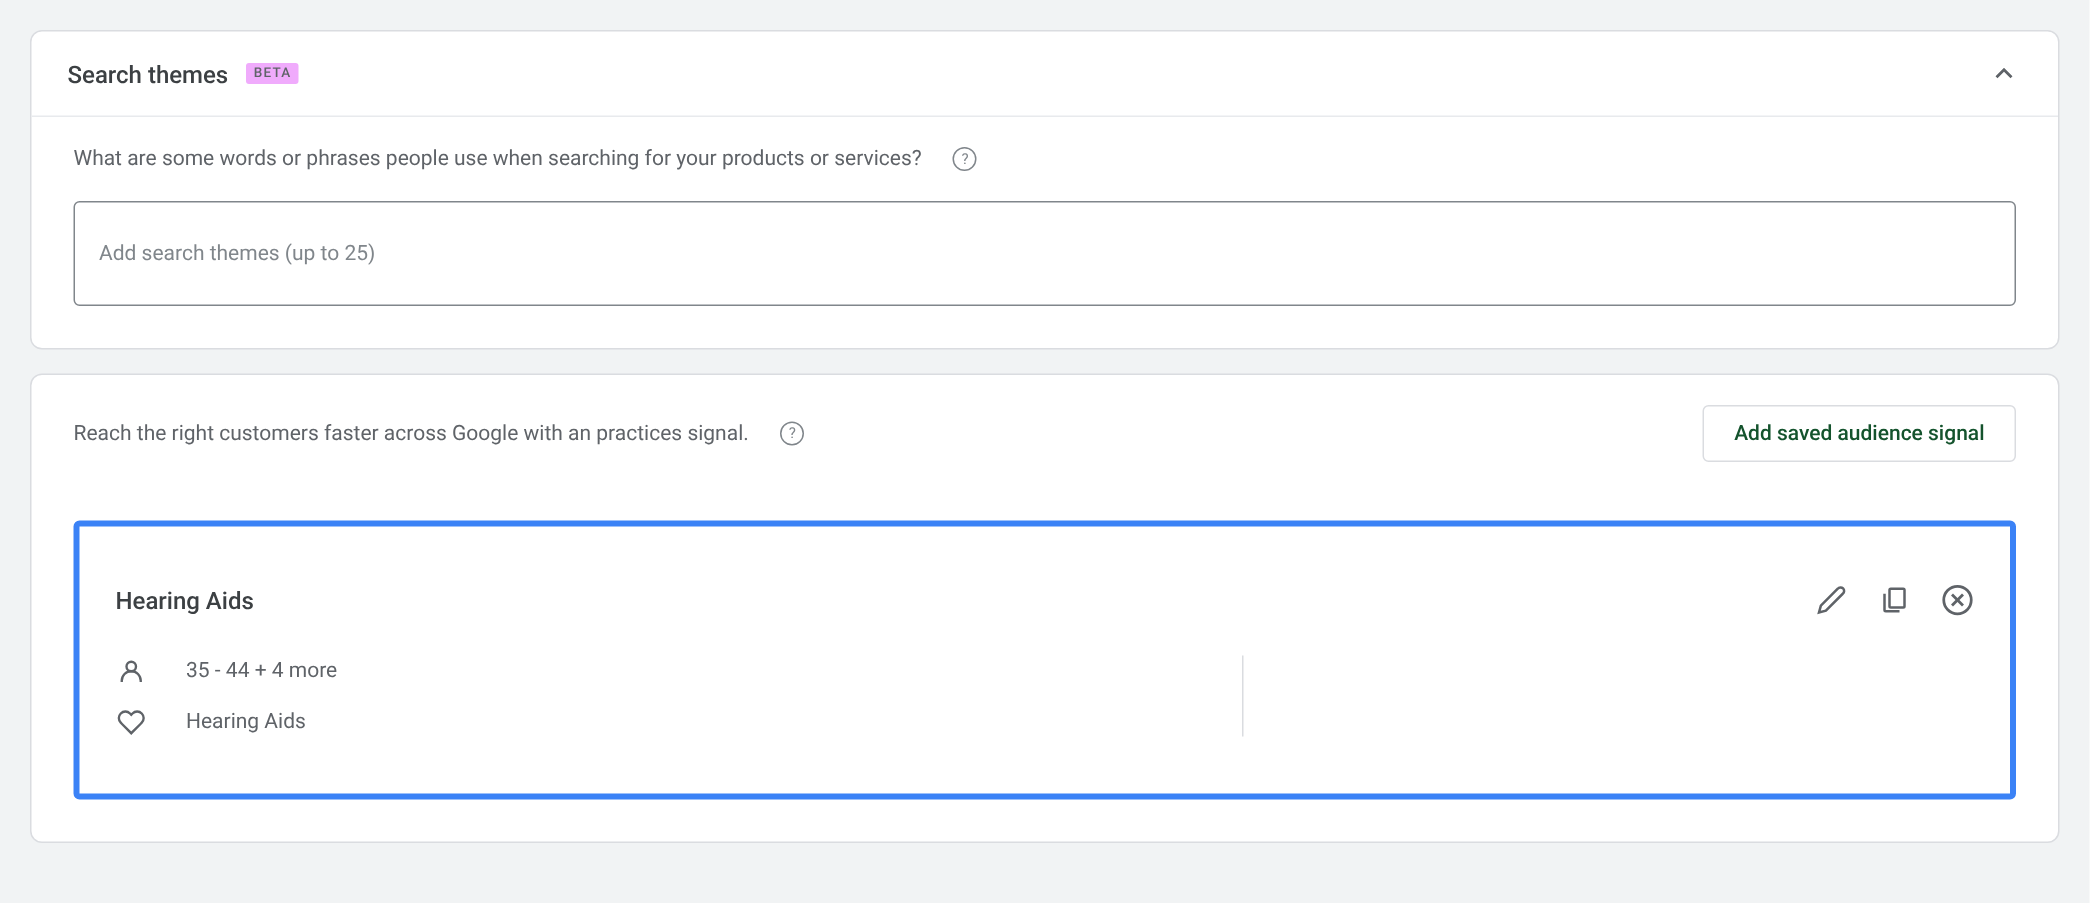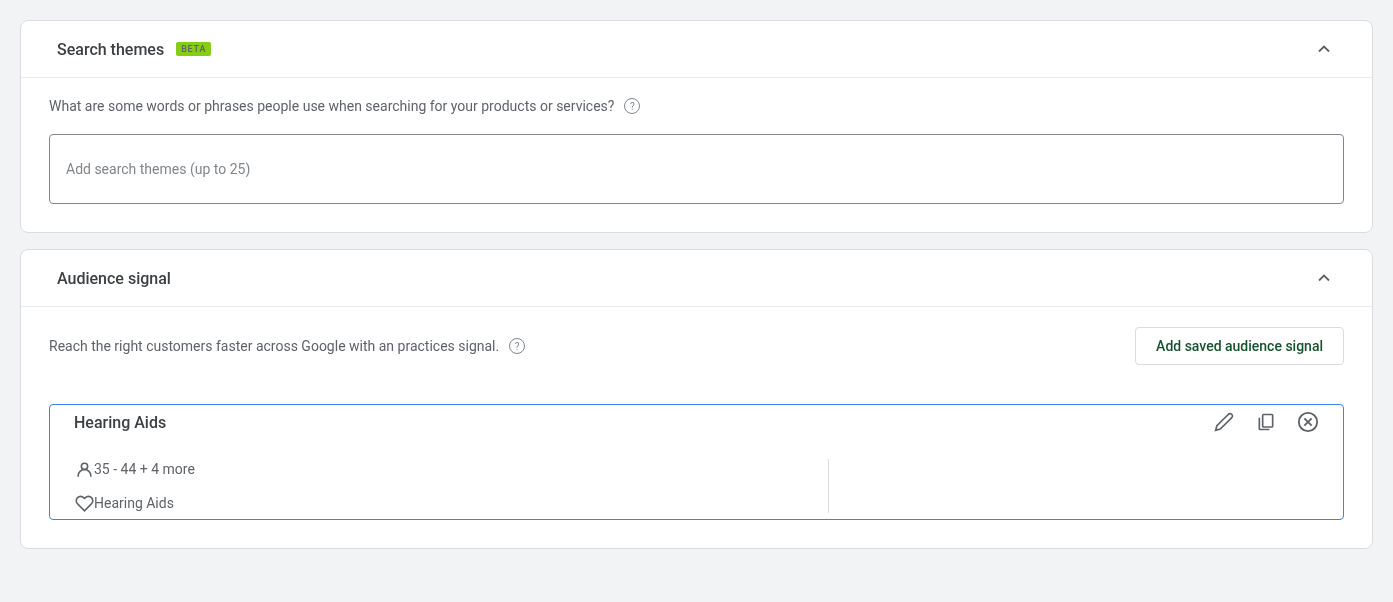--- a/index.html
+++ b/index.html
@@ -14,36 +14,36 @@
     background: #fff;
     border: 1px solid #dadce0;
     border-radius: 8px;
     margin-bottom: 16px;
     overflow: hidden;
   }
   .card-header {
     display: flex;
     align-items: center;
     justify-content: space-between;
-    padding: 16px 36px;
+    padding: 16px 24px;
     border-bottom: 1px solid #e8eaed;
     cursor: pointer;
   }
   .card-header-left {
     display: flex;
     align-items: center;
     gap: 12px;
   }
   .card-title {
     font-size: 16px;
     font-weight: 500;
     color: #3c4043;
   }
   .badge {
-    background: #84cc16;
+    background: #f0abfc;
     color: #5f6368;
     font-size: 9px;
     letter-spacing: 0.8px;
     padding: 2px 5px;
     border-radius: 2px;
     font-weight: 500;
   }
   .chevron {
     width: 24px;
     height: 24px;
@@ -57,21 +57,21 @@
   }
   .description-row {
     display: flex;
     align-items: center;
     justify-content: space-between;
     margin-bottom: 20px;
   }
   .description {
     display: flex;
     align-items: center;
-    gap: 10px;
+    gap: 21px;
     color: #5f6368;
     font-size: 14px;
   }
   .help-icon {
     width: 16px;
     height: 16px;
     border: 1.3px solid #80868b;
     border-radius: 50%;
     display: inline-flex;
     align-items: center;
@@ -97,23 +97,23 @@
     background: #fff;
     color: #14532d;
     font-size: 14px;
     font-weight: 500;
     padding: 10px 20px;
     border-radius: 4px;
     cursor: pointer;
     font-family: inherit;
   }
   .audience-card {
-    border: 1px solid #3b82f6;
+    border: 4px solid #3b82f6;
     border-radius: 4px;
-    padding: 6px 24px;
+    padding: 38px 24px;
     margin-top: 39px;
   }
   .audience-header {
     display: flex;
     align-items: center;
     justify-content: space-between;
     margin-bottom: 26px;
   }
   .audience-title {
     font-size: 16px;
@@ -147,21 +147,21 @@
     flex: 1.6;
   }
   .detail-col.right-col {
     border-left: 1px solid #dadce0;
     padding-left: 18px;
     flex: 1;
   }
   .detail-row {
     display: flex;
     align-items: center;
-    gap: 0;
+    gap: 27px;
     color: #5f6368;
     font-size: 14px;
   }
   .detail-icon {
     width: 20px;
     height: 20px;
     display: flex;
     align-items: center;
     justify-content: center;
     color: #5f6368;
@@ -194,30 +194,20 @@
       <div class="description">
         <span>What are some words or phrases people use when searching for your products or services?</span>
         <span class="help-icon">?</span>
       </div>
     </div>
     <input type="text" class="text-input" placeholder="Add search themes (up to 25)" style="">
   </div>
 </div>
 
 <div class="card">
-  <div class="card-header">
-    <div class="card-header-left">
-      <span class="card-title">Audience signal</span>
-    </div>
-    <div class="chevron">
-      <svg width="20" height="20" viewBox="0 0 24 24" fill="none" stroke="currentColor" stroke-width="2.2">
-          <polyline points="6 15 12 9 18 15"></polyline>
-        </svg>
-    </div>
-  </div>
   <div class="card-body">
     <div class="description-row">
       <div class="description">
         <span>Reach the right customers faster across Google with an practices signal.</span>
         <span class="help-icon">?</span>
       </div>
       <button class="btn-outline">Add saved audience signal</button>
     </div>
 
     <div class="audience-card">

